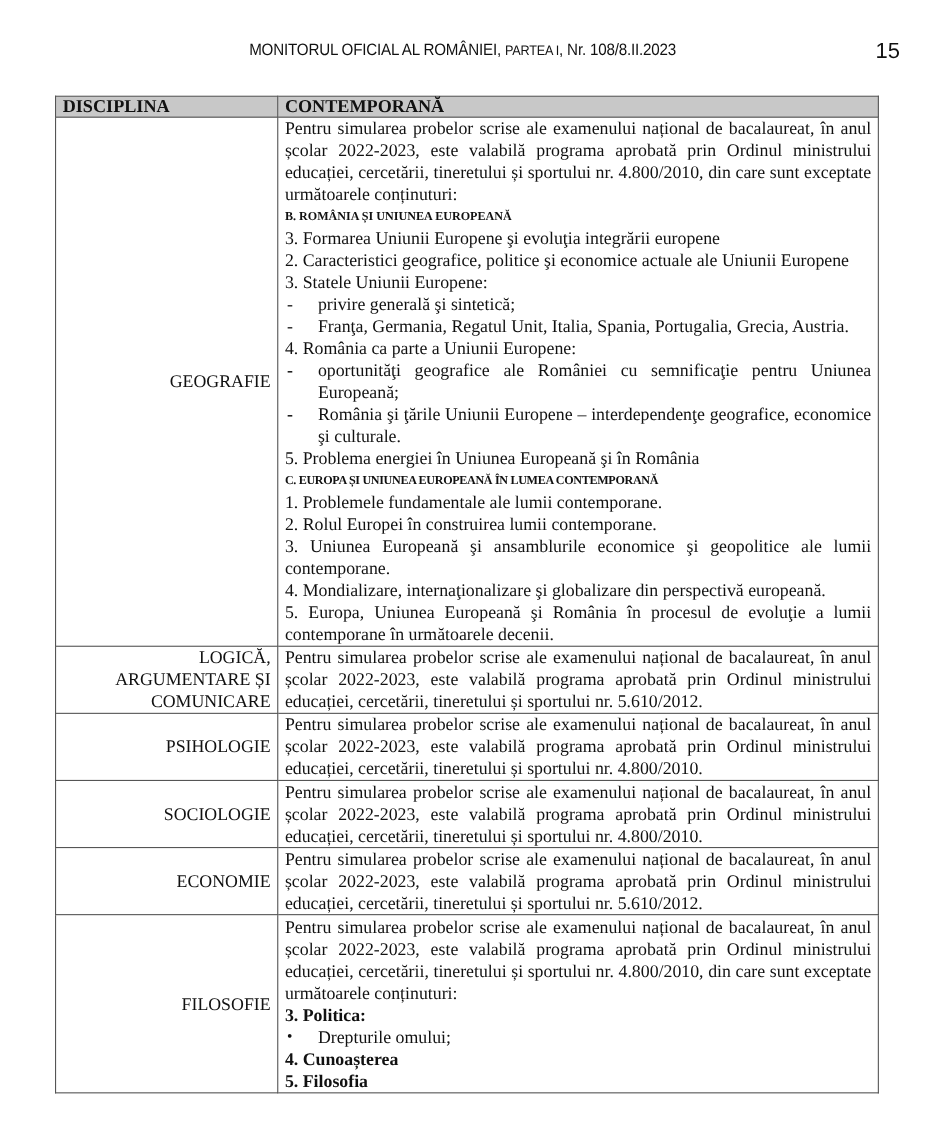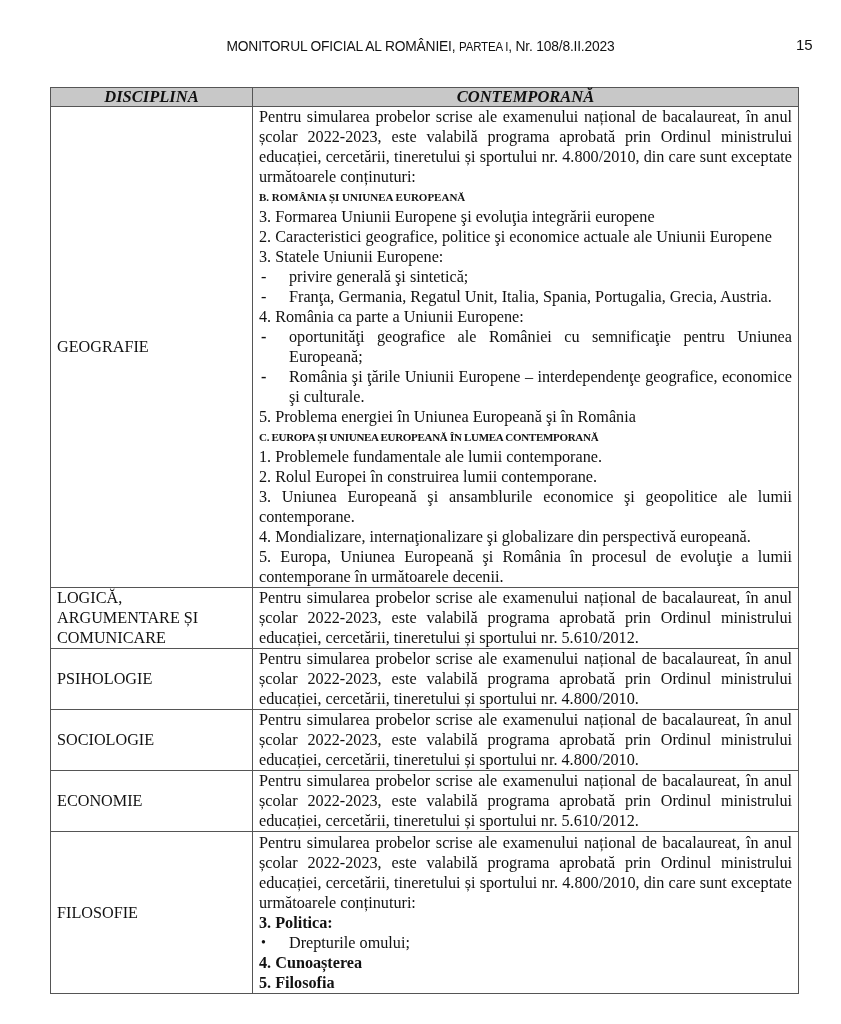--- a/index.html
+++ b/index.html
@@ -10,37 +10,37 @@
   .page-header {
     position: absolute; top: 34px; left: 0; width: 841px; height: 22px;
     font-family: "Liberation Sans", sans-serif;
   }
   .page-header .title {
     position: absolute; left: 0; width: 841px; text-align: center;
     font-size: 15px; top: 3px; letter-spacing: -0.2px; transform: scaleX(0.92);
   }
   .page-header .title .small { font-size: 12.5px; }
   .page-header .pagenum {
-    position: absolute; left: 796px; top: 2px; font-size: 15px;
+    position: absolute; left: 796px; top: 2px; font-size: 20px;
   }
   table.main {
     position: absolute; left: 50px; top: 87px; width: 748px;
     border-collapse: collapse; table-layout: fixed;
   }
   table.main td, table.main th {
     border: 1px solid #555; padding: 0 6px; vertical-align: middle;
     font-size: 16.2px; line-height: 20px;
   }
   table.main th {
-    background: #c8c8c8; font-weight: bold; text-align: center; height: 18px;
-    padding-top: 0; padding-bottom: 0; line-height: 18px; font-size: 16.5px; font-style: italic;
+    background: #c8c8c8; font-weight: bold; text-align: left; height: 18px;
+    padding-top: 0; padding-bottom: 0; line-height: 18px; font-size: 16.5px;
   }
   col.c1 { width: 202px; }
   col.c2 { width: 546px; }
-  td.disc { text-align: left; padding-left: 7px; }
+  td.disc { text-align: right; padding-left: 7px; }
   td.content { text-align: justify; padding-left: 5px; padding-right: 5px; margin-top: 13px; }
   .para { text-align: justify; text-align-last: left; }
   .bold { font-weight: bold; }
   .sect { font-weight: bold; font-size: 11px; }
   .dash-item { position: relative; padding-left: 30px; text-align: justify; text-align-last: left; }
   .dash-item .dash { position: absolute; left: 2px; top: 0; }
   .bullet-item { position: relative; padding-left: 30px; }
   .bullet-item .bullet { position: absolute; left: 2px; top: 0; font-size: 14px; }
   .justify-last-left { text-align: justify; text-align-last: left; }
 </style>

